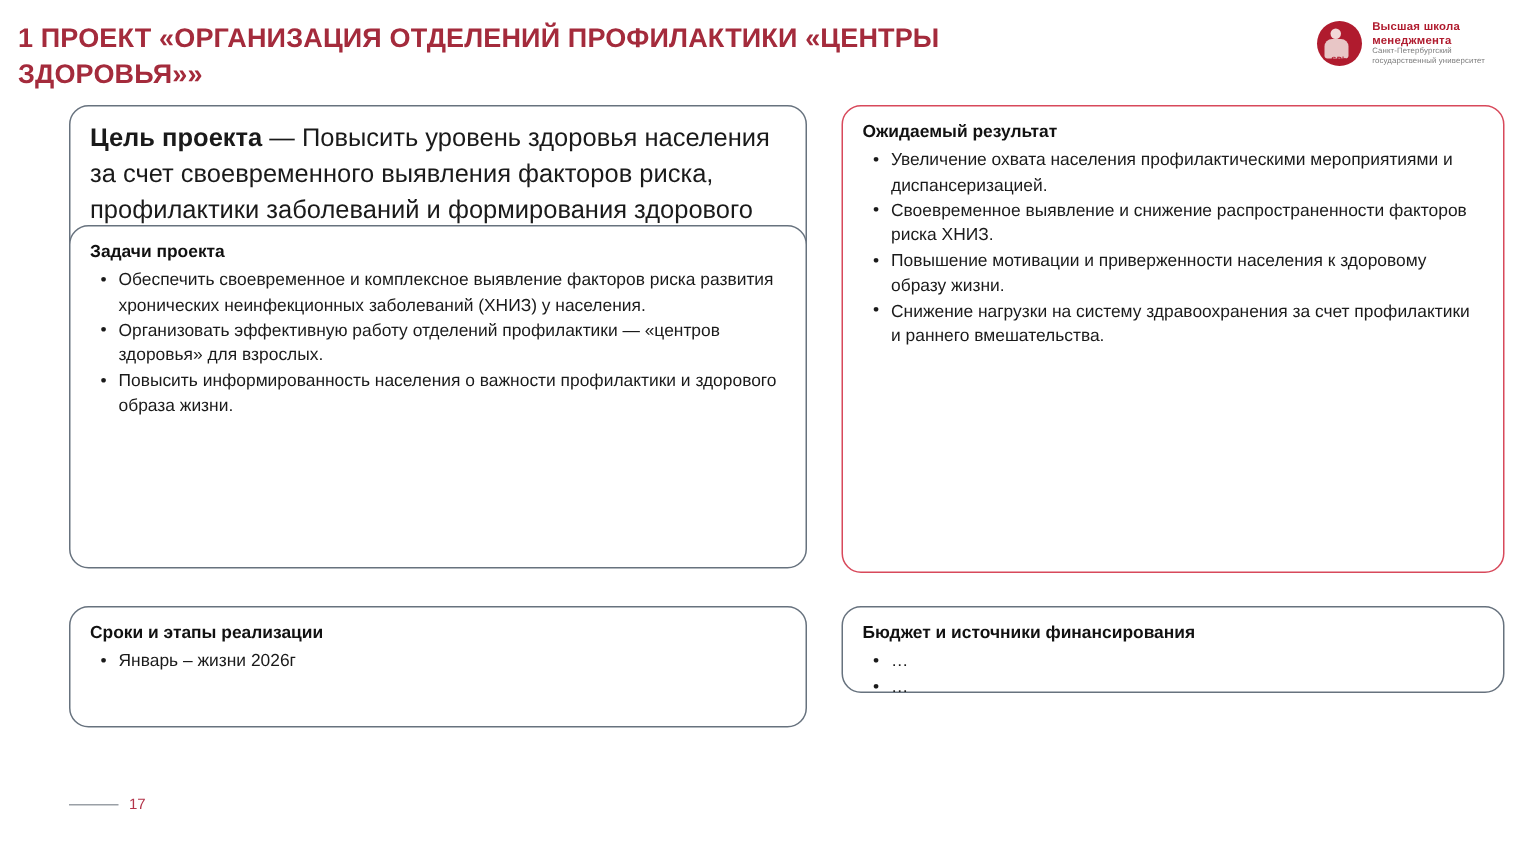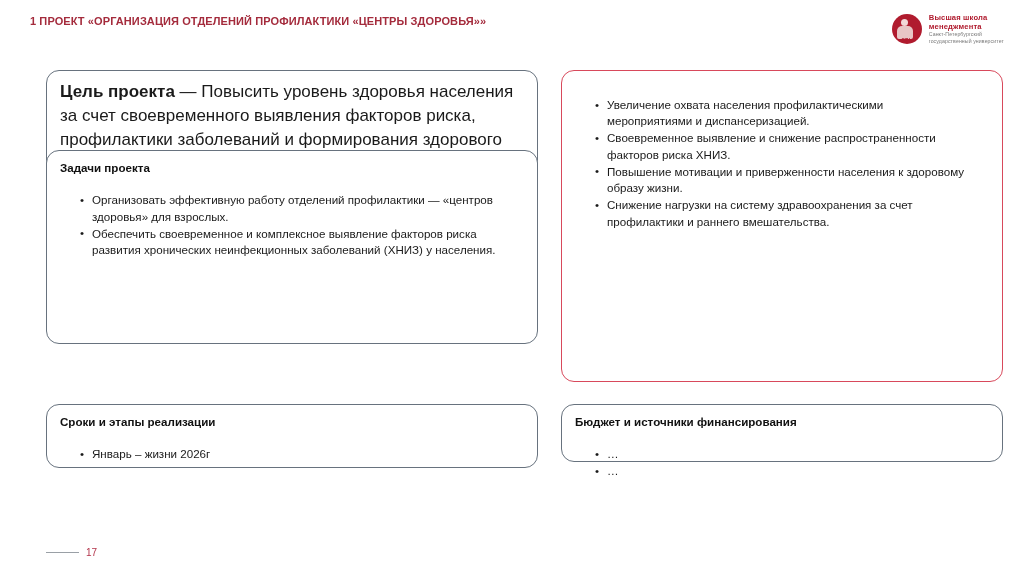--- a/index.html
+++ b/index.html
@@ -16,35 +16,35 @@
     position: relative;
     width: 1024px;
     height: 574px;
     background: #ffffff;
     overflow: hidden;
   }
 
   
   #slide-title {
     position: absolute;
-    left: 30px;
+    left: 12px;
     top: 14px;
     width: 640px;
-    font-size: 11px;
+    font-size: 18px;
     font-weight: bold;
     line-height: 1.32;
     letter-spacing: 0.1px;
     color: #A42B3C;
     text-transform: uppercase;
   }
 
   
   #logo {
     position: absolute;
-    right: 20px;
+    right: 34px;
     top: 14px;
     display: flex;
     align-items: center;
     gap: 7px;
   }
   #logo-emblem {
     width: 30px;
     height: 30px;
     border-radius: 50%;
     background: #B01B2E;
@@ -126,21 +126,21 @@
     font-size: 17px;
     line-height: 1.42;
     color: #1a1a1a;
     margin: 0;
   }
   .card-paragraph .lead {
     font-weight: bold;
   }
   ul.bullets {
     list-style: none;
-    margin: 17px;
+    margin: 4px;
     padding: 0;
   }
   ul.bullets > li {
     position: relative;
     padding-left: 15px;
     font-size: 11.6px;
     line-height: 1.42;
     color: #1a1a1a;
     margin: 0 0 0.5px 0;
   }
@@ -148,30 +148,30 @@
     content: "\2022";
     position: absolute;
     left: 3px;
     top: -0.5px;
     font-size: 11.6px;
     color: #1a1a1a;
   }
 
   
   #card-goal      { left: 46px;  top: 70px;  width: 492px; }
-  #card-tasks     { left: 46px;  top: 150px; width: 492px; height: 194px; }
-  #card-timeline  { left: 46px;  top: 404px; width: 492px; height: 64px; }
+  #card-tasks     { left: 46px;  top: 150px; width: 492px; height: 229px; }
+  #card-timeline  { left: 46px;  top: 404px; width: 492px; height: 81px; }
   #card-result    { left: 561px; top: 70px;  width: 442px; height: 312px; }
   #card-budget    { left: 561px; top: 404px; width: 442px; height: 58px; }
 
   
   #footer {
     position: absolute;
     left: 46px;
-    bottom: 16px;
+    bottom: 32px;
     display: flex;
     align-items: center;
     gap: 7px;
   }
   #footer-rule {
     width: 33px;
     height: 1.4px;
     background: #9aa0a6;
   }
   #footer-page {
@@ -199,26 +199,28 @@
     </div>
   </div>
 
   <div class="card" id="card-goal">
     <p class="card-paragraph"><span class="lead">Цель проекта</span><span> — </span><span>Повысить уровень здоровья населения за счет своевременного выявления факторов риска, профилактики заболеваний и формирования здорового образа жизни.</span></p>
   </div>
 
   <div class="card" id="card-tasks">
     <div class="card-title">Задачи проекта</div>
     <ul class="bullets">
+      <li>Обеспечить своевременное и комплексное выявление факторов риска развития хронических неинфекционных заболеваний (ХНИЗ) у населения.</li>
       <li>Организовать эффективную работу отделений профилактики — «центров здоровья» для взрослых.</li>
-      <li>Обеспечить своевременное и комплексное выявление факторов риска развития хронических неинфекционных заболеваний (ХНИЗ) у населения.</li>
+      <li>Повысить информированность населения о важности профилактики и здорового образа жизни.</li>
     </ul>
   </div>
 
   <div class="card accent" id="card-result">
+    <div class="card-title">Ожидаемый результат</div>
     <ul class="bullets">
       <li>Увеличение охвата населения профилактическими мероприятиями и диспансеризацией.</li>
       <li>Своевременное выявление и снижение распространенности факторов риска ХНИЗ.</li>
       <li>Повышение мотивации и приверженности населения к здоровому образу жизни.</li>
       <li>Снижение нагрузки на систему здравоохранения за счет профилактики и раннего вмешательства.</li>
     </ul>
   </div>
 
   <div class="card" id="card-timeline">
     <div class="card-title">Сроки и этапы реализации</div>

